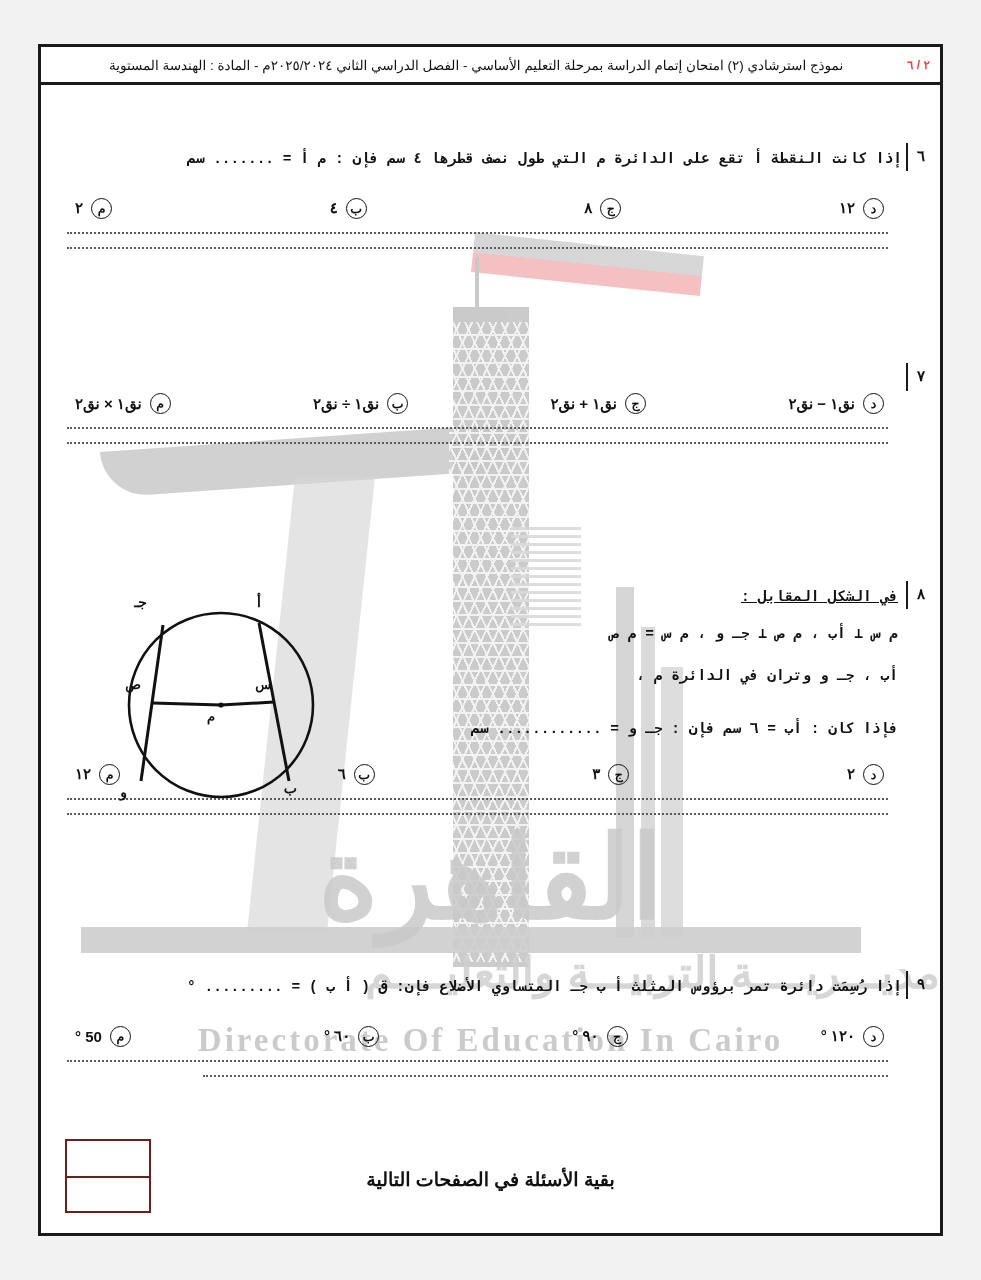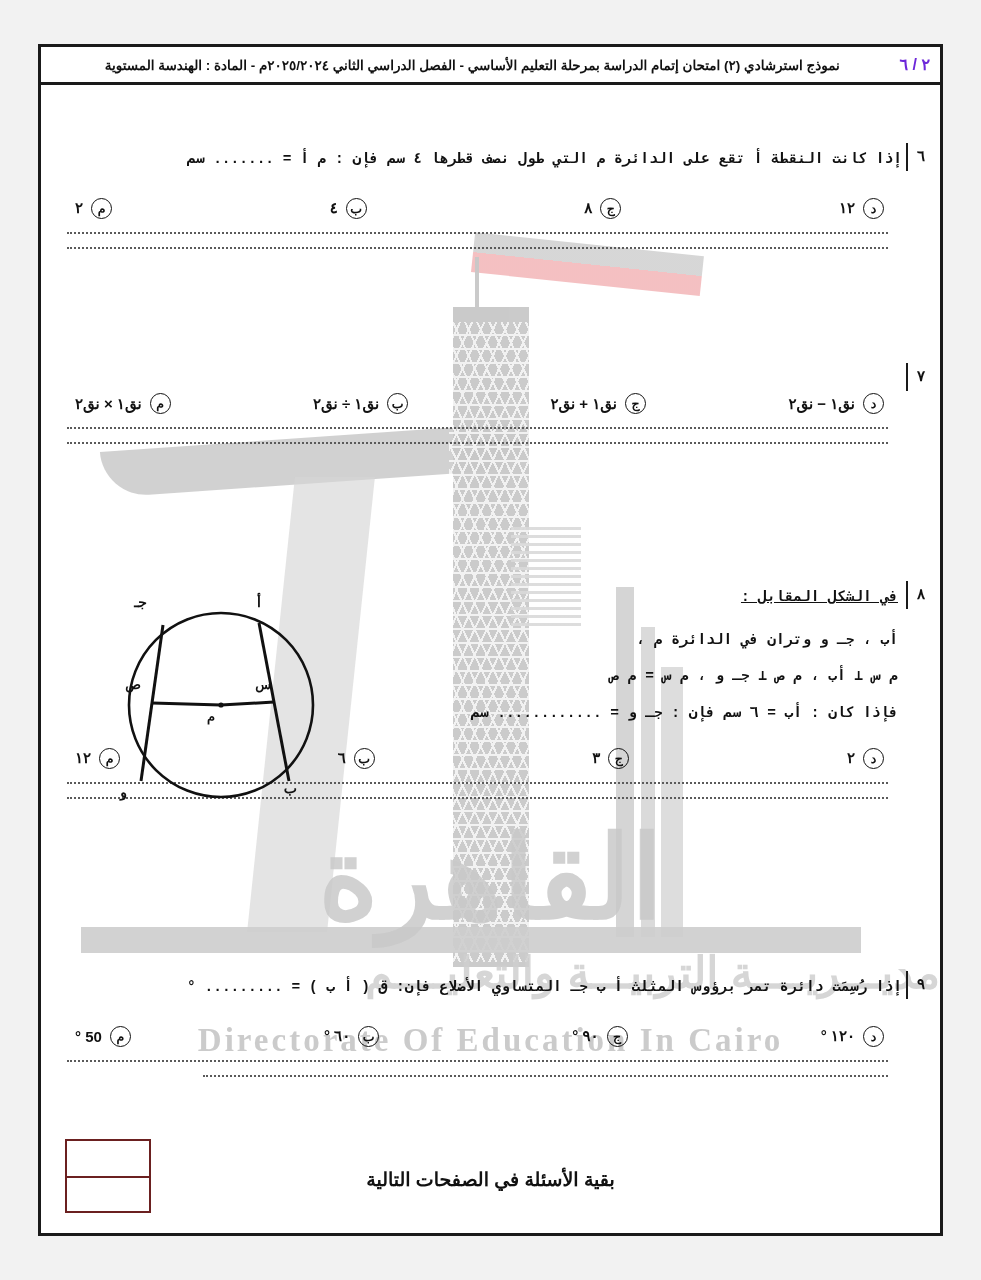--- a/index.html
+++ b/index.html
@@ -132,32 +132,32 @@
     position:absolute;
     left:0;right:0;top:0;height:38px;
     border-bottom:3px solid #1a1a1a;
     display:flex;align-items:center;
     padding:0 10px;
     box-sizing:border-box;
     background:transparent;
   }
   .header .htext{
     font-family:"Liberation Sans", sans-serif;
-    font-weight:bold;
+    font-weight:normal;
     font-size:13.5px;
     color:#111;
     white-space:nowrap;
     flex:1;
     text-align:center;
   }
   .header .pageno{
     font-family:"Liberation Sans", sans-serif;
     font-weight:bold;
-    font-size:16px;
-    color:#6d28d9;
+    font-size:12px;
+    color:#ef4444;
     padding-left:6px;
     white-space:nowrap;
   }
 
   
   .content{
     position:absolute;
     left:0;right:0;top:38px;bottom:0;
   }
   .qrow{
@@ -335,23 +335,23 @@
         <div class="dotline"></div>
       </div>
     </div>
 
     <div class="qrow" style="top:500px;">
       <div class="qnum">٨</div>
       <div class="qbody">
         <div class="stem" style="padding-right:4px;">
           <u class="ul">في الشكل المقابل :</u>
         </div>
+        <div class="stem" style="margin-top:12px;padding-right:4px;">م س ⊥ أب ، م ص ⊥ جـ و  ،  م س = م ص</div>
         <div class="stem" style="margin-top:18px;padding-right:4px;">أب  ،  جـ و  وتران في الدائرة  م  ،</div>
-        <div class="stem" style="margin-top:12px;padding-right:4px;">م س ⊥ أب ، م ص ⊥ جـ و  ،  م س = م ص</div>
-        <div class="stem" style="margin-top:12px;padding-right:4px;">فإذا كان : أب = ٦ سم   فإن : جـ و = ............ سم</div>
+        <div class="stem" style="margin-top:28px;padding-right:4px;">فإذا كان : أب = ٦ سم   فإن : جـ و = ............ سم</div>
 
         <div class="choices" style="margin-top:22px;">
           <div class="choice">
             <span class="clet">د</span>
             <span>٢</span>
           </div>
           <div class="choice">
             <span class="clet">ج</span>
             <span>٣</span>
           </div>

